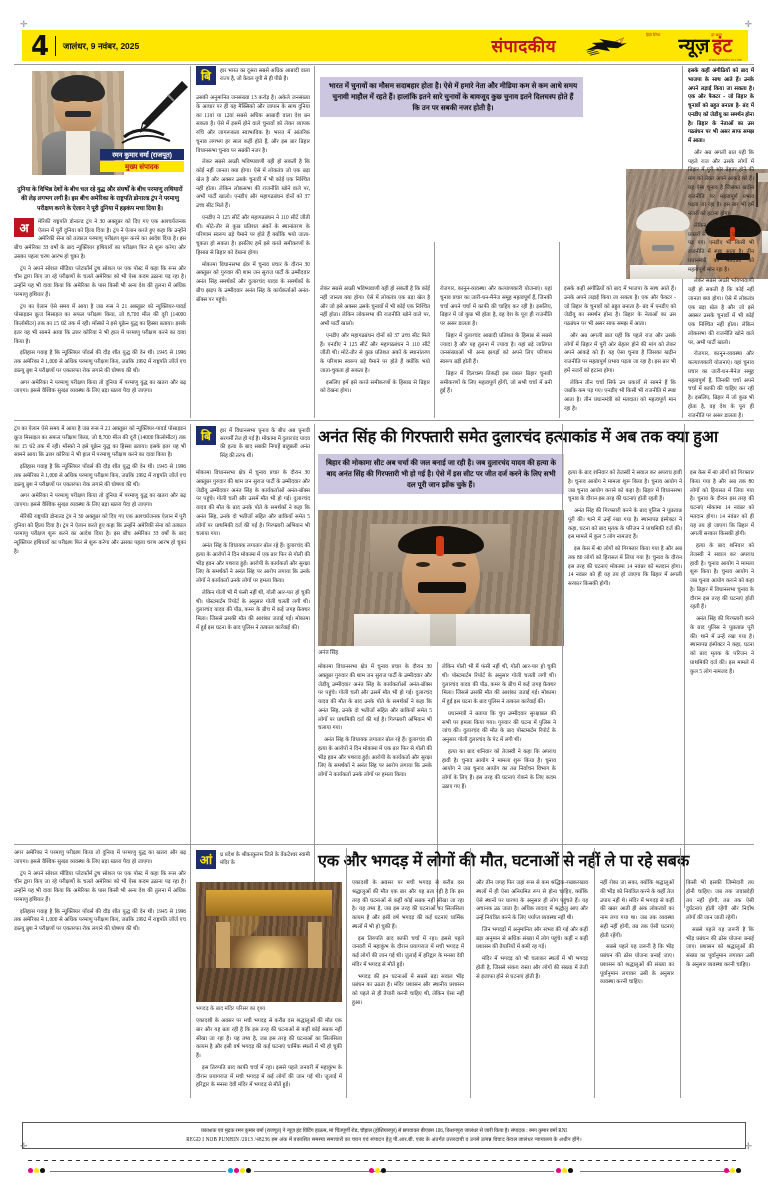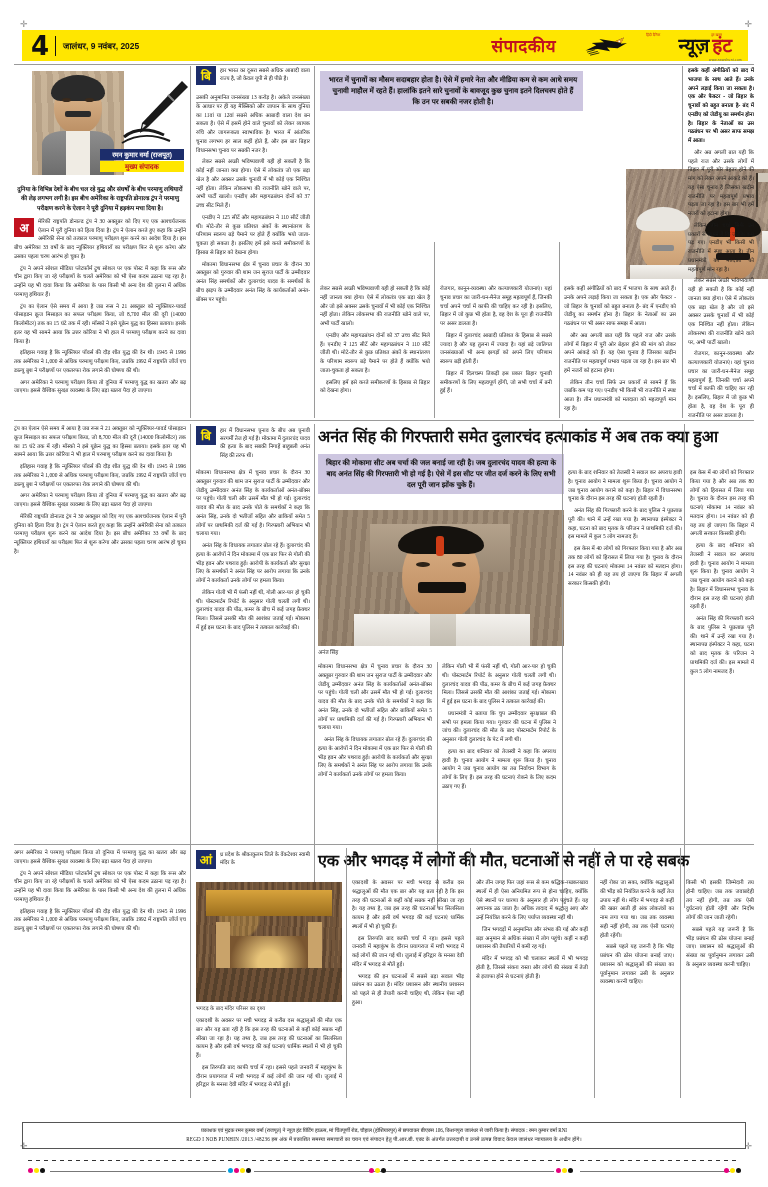--- a/index.html
+++ b/index.html
@@ -266,21 +266,21 @@
       <div style="margin-top:8px;">
         <div class="body-txt">उसकी अनुमानित जनसंख्या 13 करोड़ है। अकेले जनसंख्या के आधार पर ही यह मैक्सिको और जापान के साथ दुनिया का 11वां या 12वां सबसे अधिक आबादी वाला देश बन सकता है। ऐसे में इसमें होने वाले चुनावों को लेकर व्यापक रुचि और जागरूकता स्वाभाविक है। भारत में आंतरिक चुनाव लगभग हर साल कहीं होते हैं, और इस बार बिहार विधानसभा चुनाव पर सबकी नजर है।</div>
         <div class="body-txt" style="margin-top:3px;text-indent:6px;">लेकर सबसे अच्छी भविष्यवाणी यही हो सकती है कि कोई नहीं जानता क्या होगा। ऐसे में लोकतंत्र जो एक बड़ा खेल है और अक्सर उसके चुनावी में भी कोई एक निश्चित नहीं होता। लेकिन लोकसभा की राजनीति खोने वाले पर, अभी पार्टी खालो। एनडीए और महागठबंधन दोनों को 37 उच्च सीट मिले हैं।</div>
         <div class="body-txt" style="margin-top:3px;text-indent:6px;">एनडीए ने 125 सीटें और महागठबंधन ने 110 सीटें जीती थी। मोटे-तौर से कुछ प्रतिशत अंकों के स्थानांतरण के परिणाम स्वरूप बड़े पैमाने पर होते हैं क्योंकि भयो जाता-चुकता हो सकता है। इसलिए हमें इसे करते समीकरणों के हिसाब से बिहार को देखना होगा।</div>
         <div class="body-txt" style="margin-top:3px;text-indent:6px;">मोकामा विधानसभा क्षेत्र में चुनाव प्रचार के दौरान 30 अक्तूबर को गुरुवार की शाम जन सुराज पार्टी के उम्मीदवार अनंत सिंह समर्थकों और दुलारचंद यादव के समर्थकों के बीच झड़प के उम्मीदवार अनंत सिंह के कार्यकर्ताओं अनंत-बॉक्स पर पहुंचे।</div>
       </div>
     </div>
 
     <div style="position:absolute;left:306px;top:0;width:434px;">
 
-      <div class="lead-in" style="margin-top:5px;width:250px;padding-left:8px;">भारत में चुनावों का मौसम सदाबहार होता है। ऐसे में हमारे नेता और मीडिया कम से कम आधे समय चुनावी माहौल में रहते हैं। हालांकि इतने सारे चुनावों के बावजूद कुछ चुनाव इतने दिलचस्प होते हैं कि उन पर सबकी नजर होती है।</div>
+      <div class="lead-in" style="margin-top:11px;width:250px;padding-left:8px;">भारत में चुनावों का मौसम सदाबहार होता है। ऐसे में हमारे नेता और मीडिया कम से कम आधे समय चुनावी माहौल में रहते हैं। हालांकि इतने सारे चुनावों के बावजूद कुछ चुनाव इतने दिलचस्प होते हैं कि उन पर सबकी नजर होती है।</div>
 
       <div class="photo photo-crowd" style="left:306px;top:103px;width:250px;height:110px;">
         <div style="position:absolute;left:0;top:0;width:250px;height:110px;background:repeating-linear-gradient(100deg,rgba(150,130,110,.45) 0 4px,rgba(120,100,85,.45) 4px 8px);"></div>
 
         <div class="face skin1" style="left:14px;top:44px;width:46px;height:58px;"></div>
         <div class="hair" style="left:10px;top:38px;width:54px;height:24px;background:#e9e6e0;"></div>
         <div style="position:absolute;left:26px;top:76px;width:22px;height:6px;background:#8a8a8a;border-radius:2px;"></div>
         <div class="white-kurta" style="left:4px;top:96px;width:66px;height:14px;"></div>
 
         <div class="face skin2" style="left:82px;top:52px;width:50px;height:58px;"></div>

